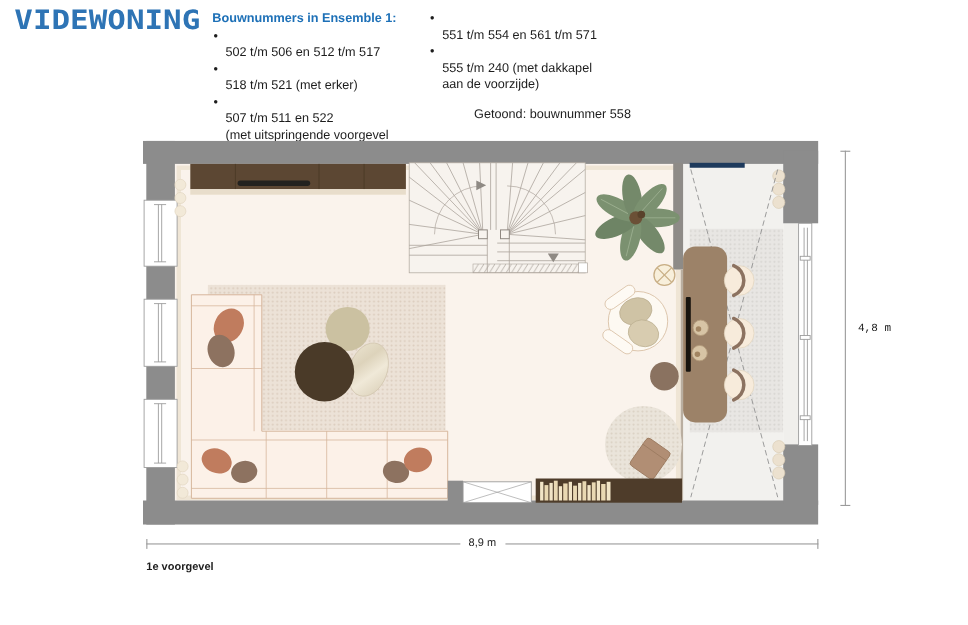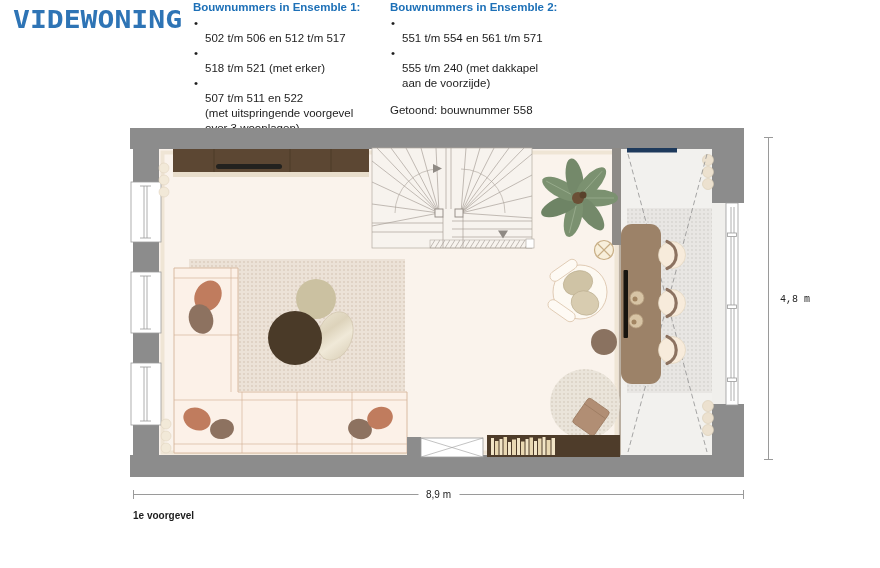--- a/index.html
+++ b/index.html
@@ -9,27 +9,27 @@
     font-family:"Liberation Sans", sans-serif;
     position:relative; overflow:hidden;
   }
   .logo {
     position:absolute; left:13px; top:7px;
     font-family:"DejaVu Sans Mono", monospace;
     font-weight:700; font-size:27px; line-height:28px;
     letter-spacing:0px; color:#2e74b5;
     transform:scale(1.04,0.90); transform-origin:left top;
   }
-  .col { position:absolute; top:0; font-size:11.5px; line-height:15px; color:#1d1d1d; }
+  .col { position:absolute; top:10px; font-size:11.5px; line-height:15px; color:#1d1d1d; }
   .col1 { left:193px; width:192px; }
   .col2 { left:390px; width:200px; }
   .col-title { color:#1d70b7; font-weight:700; margin-bottom:1px; }
   .bullet-item { position:relative; padding-left:12px; white-space:pre-line; }
   .bullet-item .bullet { position:absolute; left:1px; top:0; }
-  .note { margin-top:12px; }
+  .note { margin-top:12px;margin-left:41px; }
 
   .plan { position:absolute; left:130px; top:128px; width:614px; height:349px; }
   .plan svg { position:absolute; left:0; top:0; }
 
   .vdim { position:absolute; left:764px; top:137px; height:323px; width:20px;font-family:Liberation Mono, monospace; }
   .vdim .line { position:absolute; left:4px; top:0; width:1px; height:100%; background:#9a9a9a; }
   .vdim .tick { position:absolute; left:0; width:9px; height:1px; background:#9a9a9a; }
   .vdim .tick.t { top:0; } .vdim .tick.b { bottom:0; }
   .vdim .lbl { position:absolute; left:16px; top:50%; transform:translateY(-50%);
                font-size:10px; color:#222; white-space:nowrap; }
@@ -58,21 +58,20 @@
       <span class="bullet">•</span><span>518 t/m 521 (met erker)</span>
     </div>
     <div class="bullet-item">
       <span class="bullet">•</span><span>507 t/m 511 en 522
 (met uitspringende voorgevel
 over 3 woonlagen)</span>
     </div>
   </div>
 
   <div class="col col2">
-    <div class="col-title">Bouwnummers in Ensemble 2:</div>
     <div class="bullet-item">
       <span class="bullet">•</span><span>551 t/m 554 en 561 t/m 571</span>
     </div>
     <div class="bullet-item">
       <span class="bullet">•</span><span>555 t/m 240 (met dakkapel
 aan de voorzijde)</span>
     </div>
     <div class="note">Getoond: bouwnummer 558</div>
   </div>
 </div>

